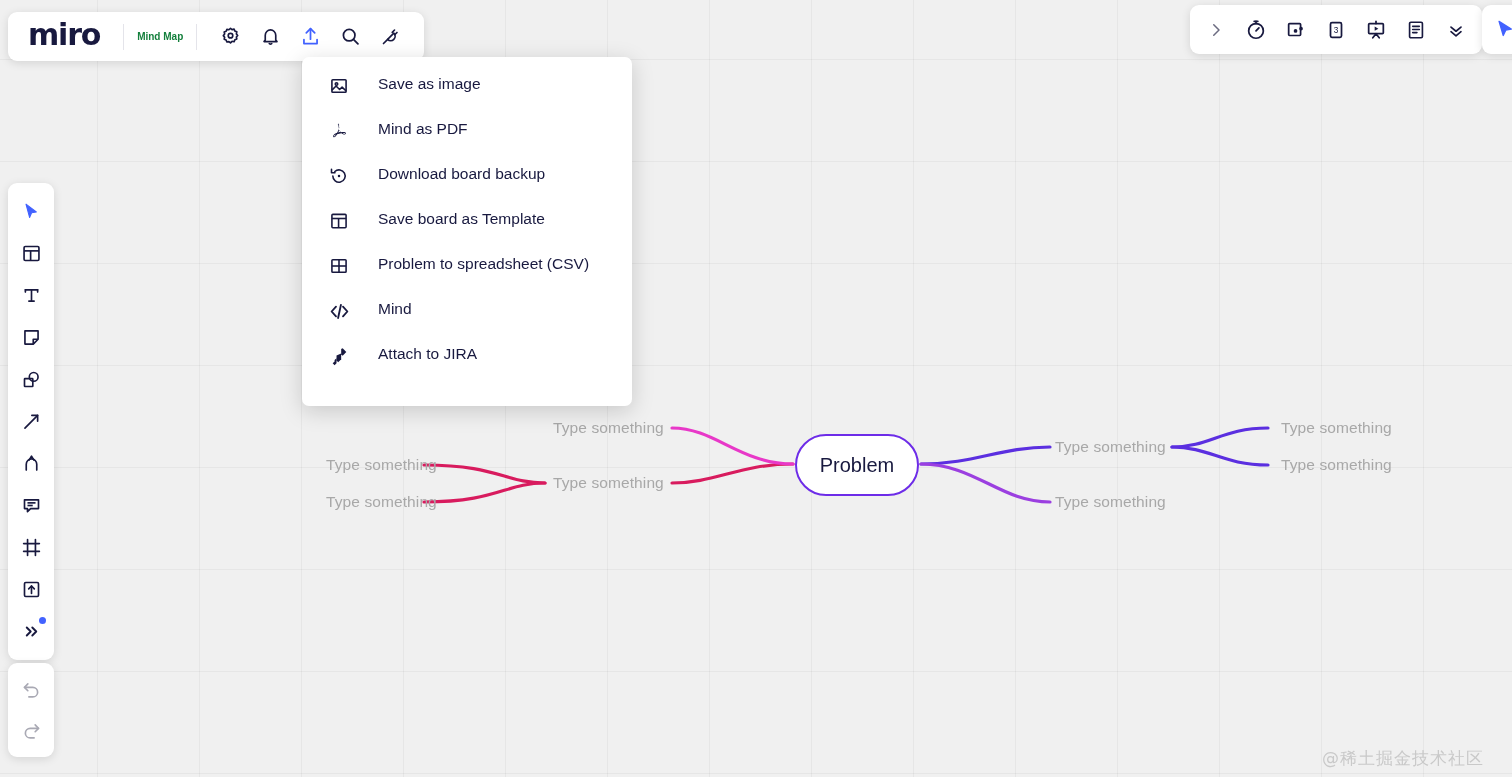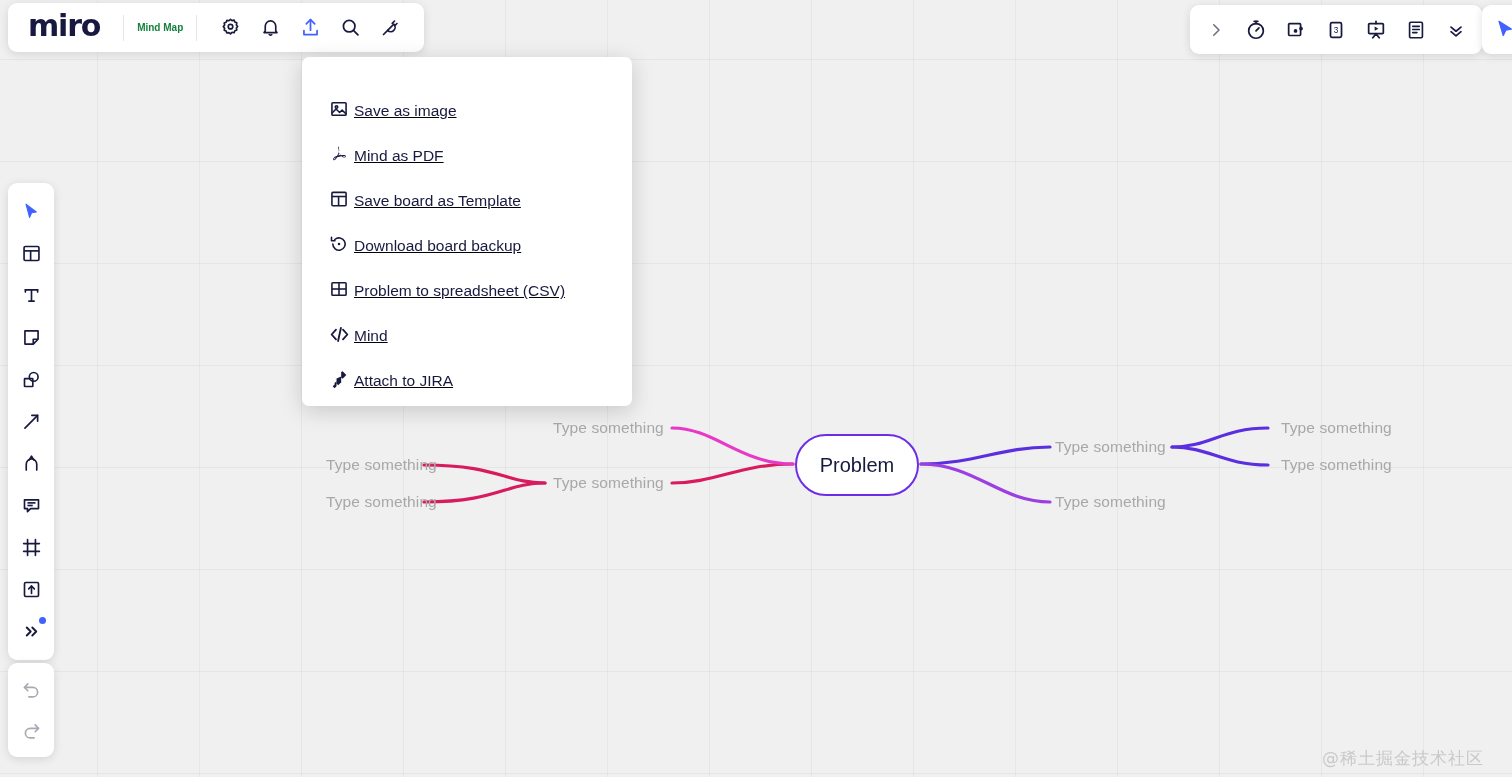--- a/index.html
+++ b/index.html
@@ -52,21 +52,21 @@
   
   .panel {
     position: absolute;
     background: #fff;
     border-radius: 9px;
     box-shadow: 0 2px 10px rgba(0,0,0,0.12);
   }
 
   
   #top-left-bar {
-    left: 8px; top: 3px; height: 49px;
+    left: 8px; top: 12px; height: 49px;
     display: flex; align-items: center;
     padding: 0 14px;
     gap: 0;
   }
   .logo {
     font-size: 30px; font-weight: 700; color: #18193f;
     letter-spacing: -1.2px; line-height: 1;
     padding: 0 10px 4px 6px;
     font-family: "DejaVu Sans", sans-serif;
   }
@@ -112,23 +112,23 @@
   }
 
   
   #export-menu {
     left: 302px; top: 57px; width: 330px;
     padding: 18px 0 16px 0;
     border-radius: 7px;
     box-shadow: 0 5px 22px rgba(0,0,0,0.17);
   }
   .menu-item {
-    display: flex; align-items: flex-end;
+    display: flex; align-items: flex-start;
     height: 45px; padding: 0 22px 0 26px;
-    cursor: pointer; gap: 4px; text-decoration: underline;
+    cursor: pointer; gap: 28px;
   }
   .menu-icon { width: 22px; height: 22px; flex: 0 0 22px;
     display: flex; align-items: center; justify-content: center; }
   .menu-label { font-size: 15.5px; color: #18193f; white-space: nowrap; }
 
   svg.i { display: block; }
 </style>
 </head>
 <body>
 
@@ -374,42 +374,42 @@
     <span class="menu-icon">
       <svg class="i" width="20" height="20" viewBox="0 0 24 24" fill="#18193f" stroke="none">
         <path d="M12.1 2.6c-1 0-1.5.9-1.4 2 .1 1.2.6 2.6 1.3 4-.6 1.9-1.4 3.9-2.3 5.5-1.9.8-3.6 1.8-4.4 2.9-.7 1-.5 2.1.4 2.4 1.2.4 2.6-.9 4.1-3.6 1.6-.6 3.4-1 5-1.2 1.5 1 3 1.6 4 1.5 1 0 1.6-.7 1.4-1.6-.2-1-1.5-1.4-3.2-1.3-.8 0-1.7.1-2.7.3-1-.9-1.9-2-2.6-3.2.5-1.5.8-3 .8-4.2 0-1.5-.5-2.5-1.4-2.5zm0 1.5c.2 0 .4.4.4 1.2 0 .7-.1 1.6-.4 2.6-.3-1-.5-1.9-.5-2.5-.1-.8.1-1.3.5-1.3zm.3 6.6c.5.8 1.1 1.6 1.8 2.3-1 .2-2.1.4-3.1.7.5-1 .9-2 1.3-3zm5.1 3.8c1 0 1.6.2 1.7.5.1.3-.1.5-.6.5-.5 0-1.2-.3-2.1-.8.4-.1.7-.2 1-.2zM8.2 16.2c-1 1.7-1.9 2.5-2.3 2.4-.3-.1-.3-.5 0-.9.5-.6 1.4-1.1 2.3-1.5z"></path>
       </svg>
     </span>
     <span class="menu-label">Mind as PDF</span>
   </div>
 
   <div class="menu-item">
     <span class="menu-icon">
+      <svg class="i" width="20" height="20" viewBox="0 0 24 24" fill="none" stroke="#18193f" stroke-width="1.9" stroke-linecap="round" stroke-linejoin="round">
+        <path d="M4.6 12a7.4 7.4 0 1 0 2.4-5.4"></path>
+        <path d="M3 3.8v4.2h4.2"></path>
+        <circle cx="12" cy="12" r="1.5" fill="#18193f" stroke="none"></circle>
+      </svg>
+    </span>
+    <span class="menu-label">Download board backup</span>
+  </div>
+
+  <div class="menu-item">
+    <span class="menu-icon">
       <svg class="i" width="20" height="20" viewBox="0 0 24 24" fill="none" stroke="#18193f" stroke-width="1.9" stroke-linejoin="round">
         <rect x="3.5" y="4" width="17" height="16" rx="1.2"></rect>
         <path d="M3.5 9h17"></path>
           <path d="M11.5 9v11"></path>
       </svg>
     </span>
     <span class="menu-label">Save board as Template</span>
   </div>
 
   <div class="menu-item">
     <span class="menu-icon">
-      <svg class="i" width="20" height="20" viewBox="0 0 24 24" fill="none" stroke="#18193f" stroke-width="1.9" stroke-linecap="round" stroke-linejoin="round">
-        <path d="M4.6 12a7.4 7.4 0 1 0 2.4-5.4"></path>
-        <path d="M3 3.8v4.2h4.2"></path>
-        <circle cx="12" cy="12" r="1.5" fill="#18193f" stroke="none"></circle>
-      </svg>
-    </span>
-    <span class="menu-label">Download board backup</span>
-  </div>
-
-  <div class="menu-item">
-    <span class="menu-icon">
       <svg class="i" width="20" height="20" viewBox="0 0 24 24" fill="none" stroke="#18193f" stroke-width="1.9" stroke-linejoin="round">
         <rect x="3.5" y="4.5" width="17" height="15" rx="1"></rect>
         <path d="M3.5 12h17"></path>
           <path d="M12 4.5v15"></path>
       </svg>
     </span>
     <span class="menu-label">Problem to spreadsheet (CSV)</span>
   </div>
 
   <div class="menu-item">

